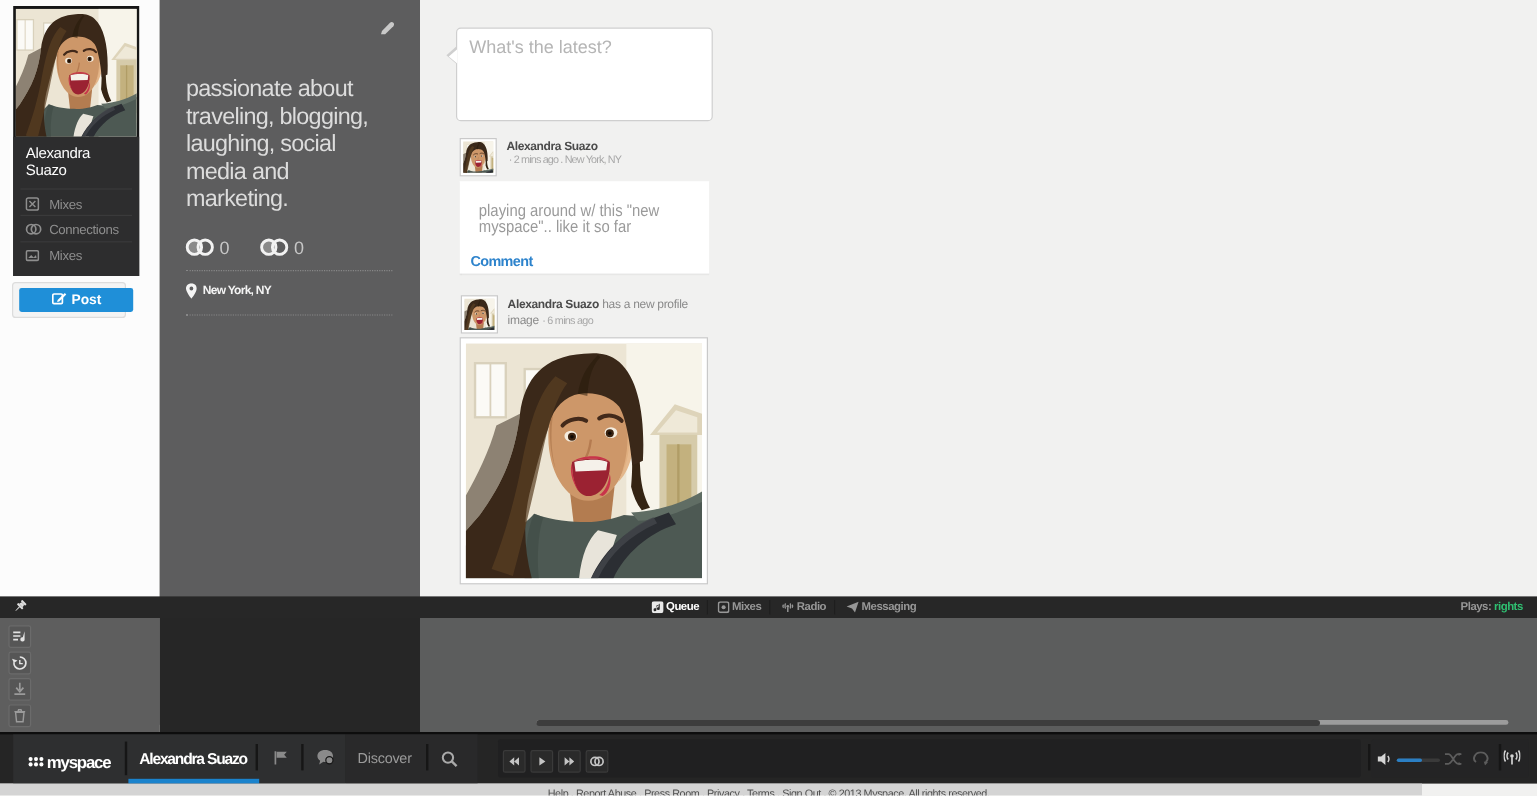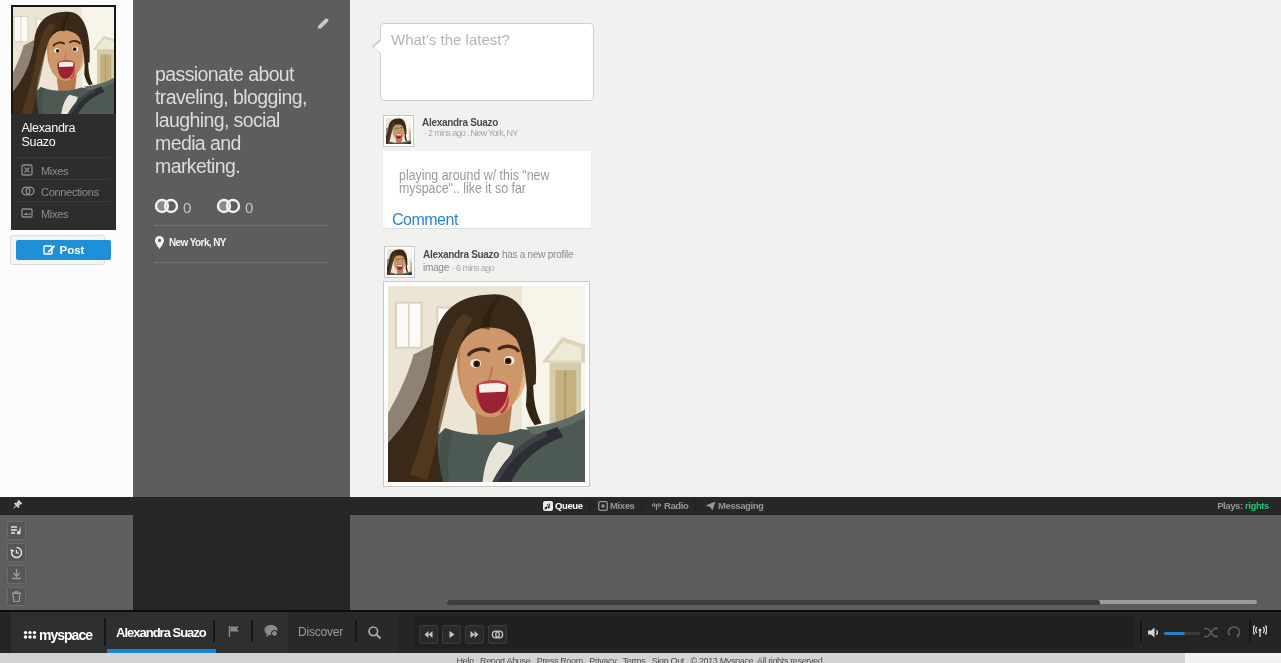--- a/index.html
+++ b/index.html
@@ -39,21 +39,21 @@
 .tail2 { left:374px; top:40.5px; width:0; height:0; border-top:6px solid transparent; border-bottom:6px solid transparent; border-right:7px solid #fff; }
 
 .avatar { position:absolute; width:31px; height:32px; background:#fff; border:1px solid #c9c9c9; padding:2px; }
 .avatar svg { display:block; width:100%; height:100%; }
 .pname { font-weight:bold; color:#4b4b4b; font-size:10px; letter-spacing:-.3px; }
 .pmeta { color:#a8a8a8; font-size:9px; letter-spacing:-.7px; }
 .pact  { color:#8a8a8a; font-size:10px; font-weight:normal; letter-spacing:-.25px; }
 
 #post1box { left:383px; top:151px; width:208px; height:77px; background:#fff; box-shadow:0 1px 1px rgba(0,0,0,.08); }
 #post1box .txt { position:absolute; left:16px; top:17.5px; width:200px; color:#9a9a9a; font-size:14px; line-height:13.5px; transform:scaleX(.885); transform-origin:0 0; }
-#post1box .cmt { position:absolute; left:9px; top:60px; color:#2d83cc; font-size:16px; letter-spacing:-.5px; }
+#post1box .cmt { position:absolute; left:9px; top:60px; color:#2d83cc; font-size:12px; letter-spacing:-.5px;font-weight:bold; }
 
 #photo2 { left:383px; top:281px; width:207px; height:206px; background:#fff; border:1px solid #c9c9c9; }
 #photo2 svg { position:absolute; left:4px; top:4px; width:197px; height:196px; }
 
 
 #qbar { left:0; top:497px; width:1281px; height:18px; background:#272727; }
 .qtab { position:absolute; top:0; height:18px; color:#979797; font-size:9.5px; font-weight:bold; letter-spacing:-.4px; line-height:18px; }
 .qtab svg { position:absolute; top:4px; left:0; }
 #plays { position:absolute; right:12px; top:0; line-height:18px; font-size:9.5px; font-weight:bold; letter-spacing:-.4px; color:#979797; }
 #plays b { color:#2fbf71; }

